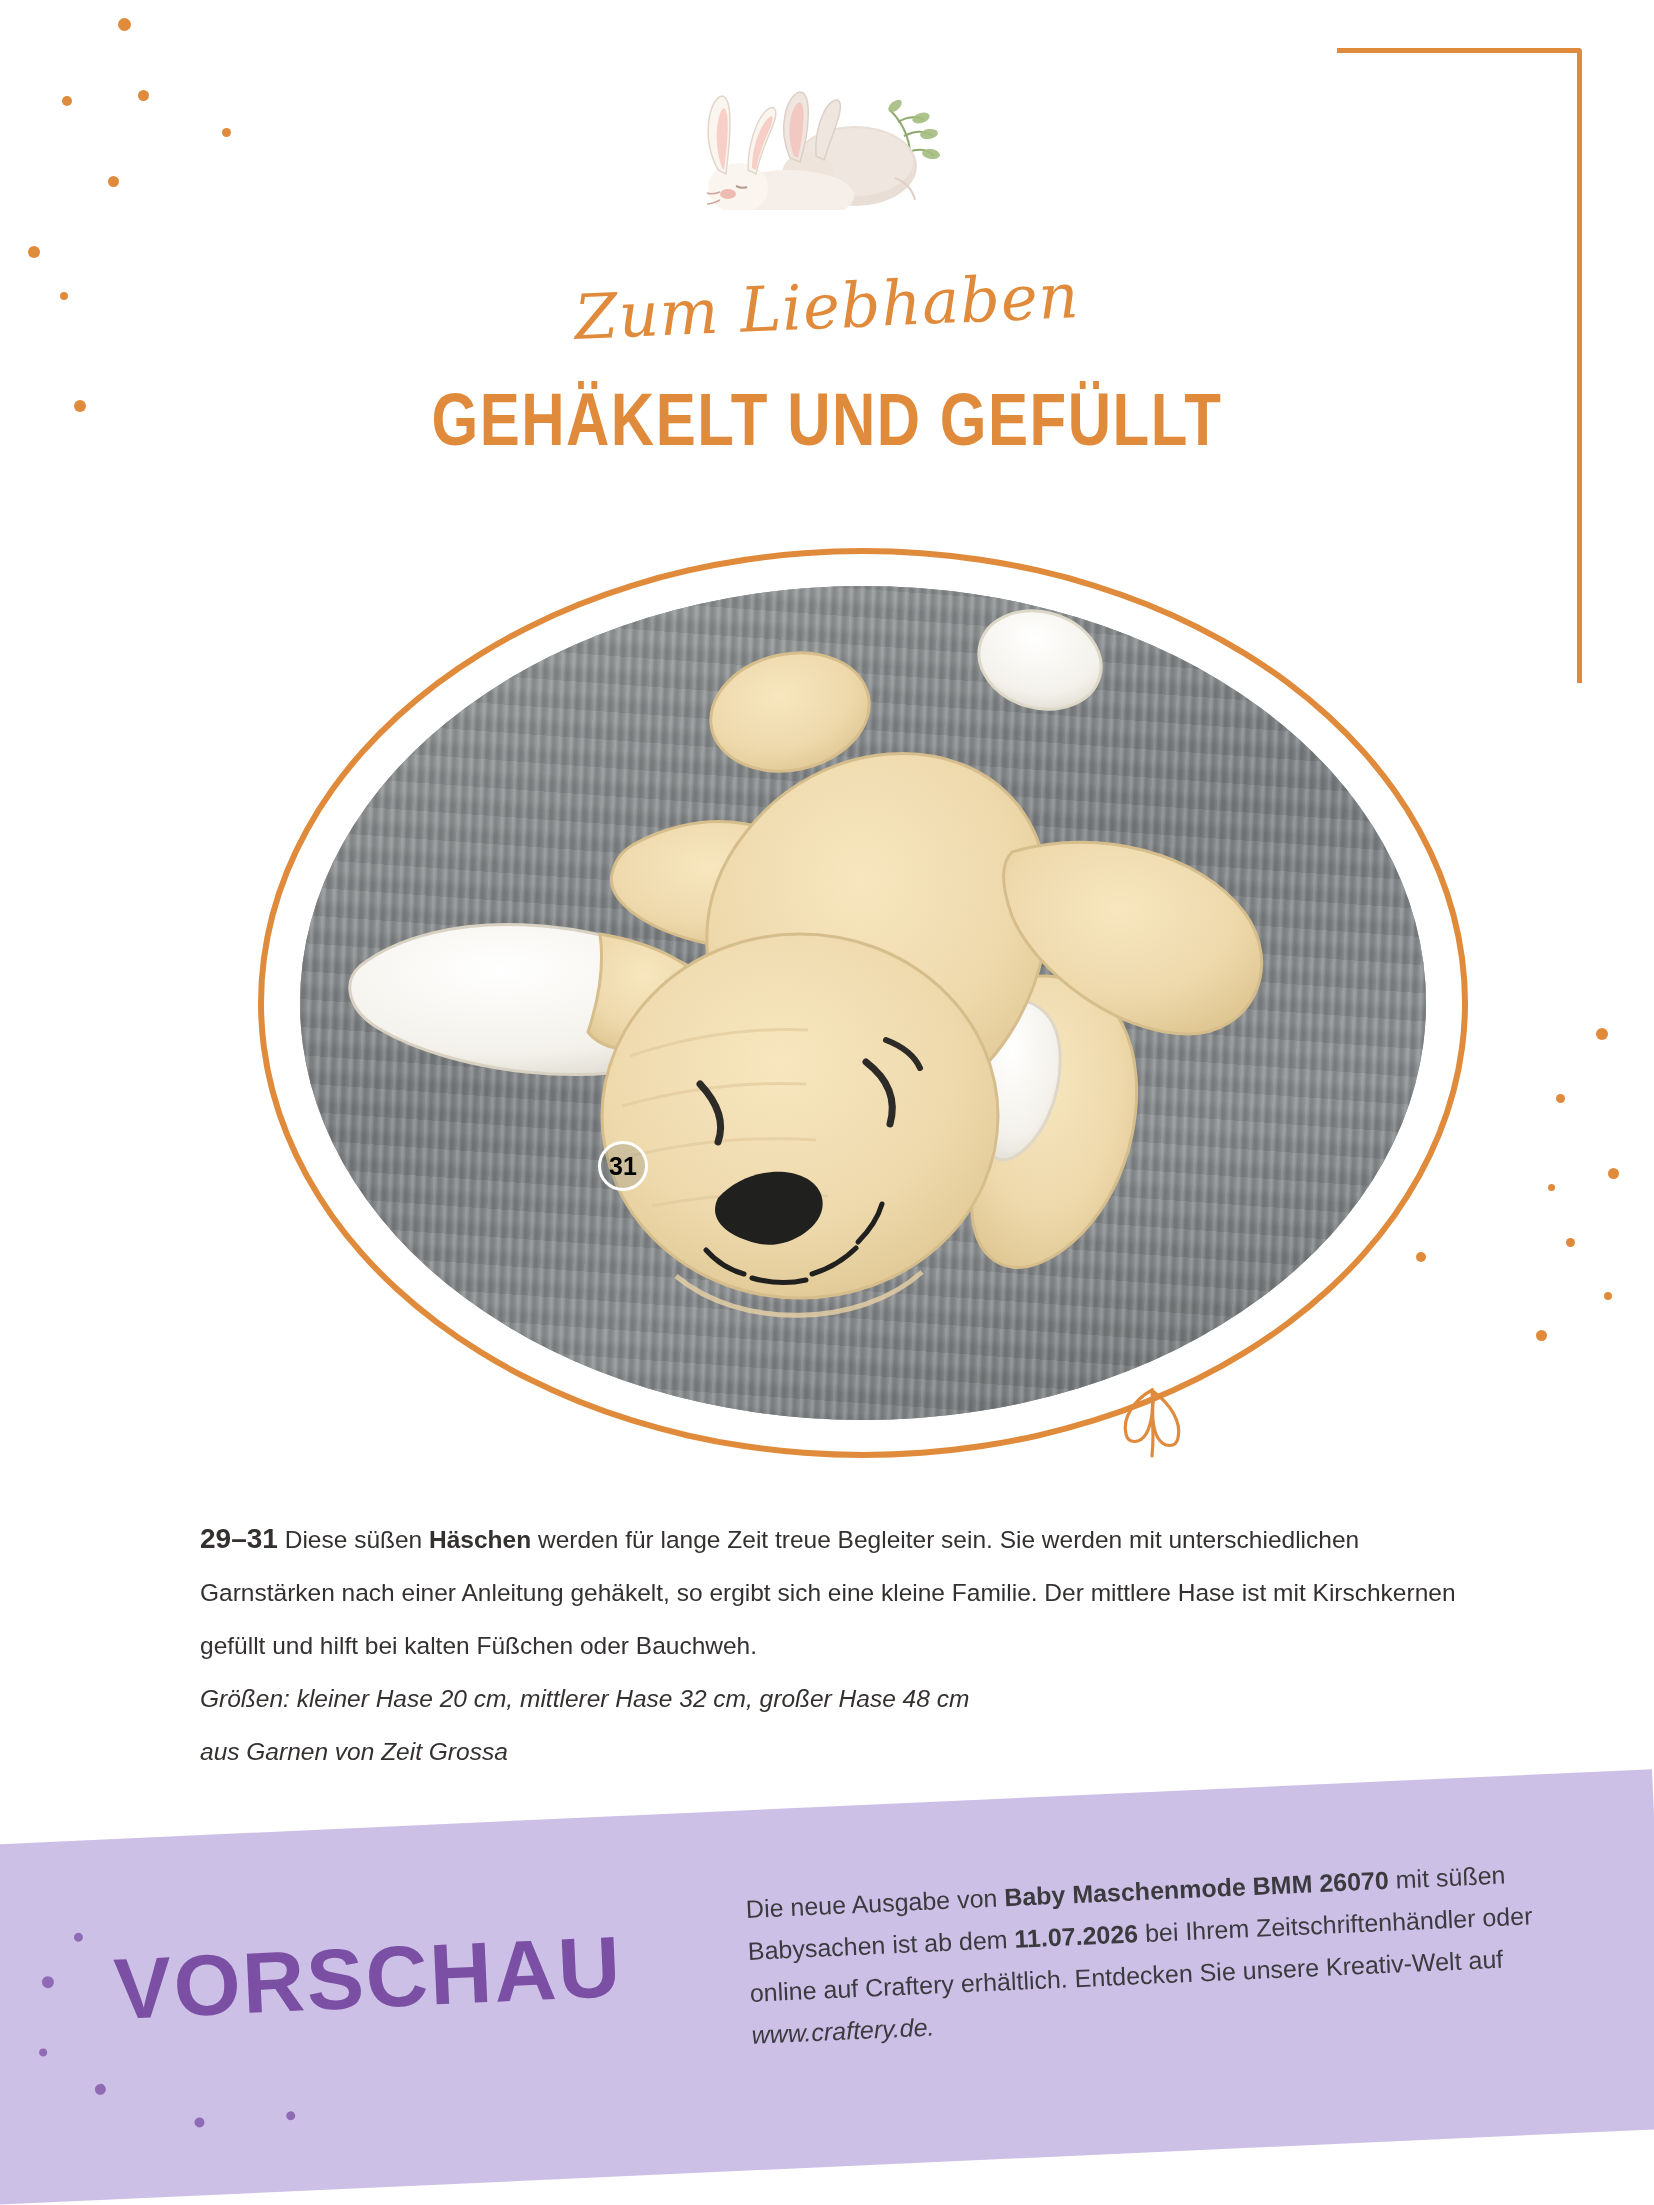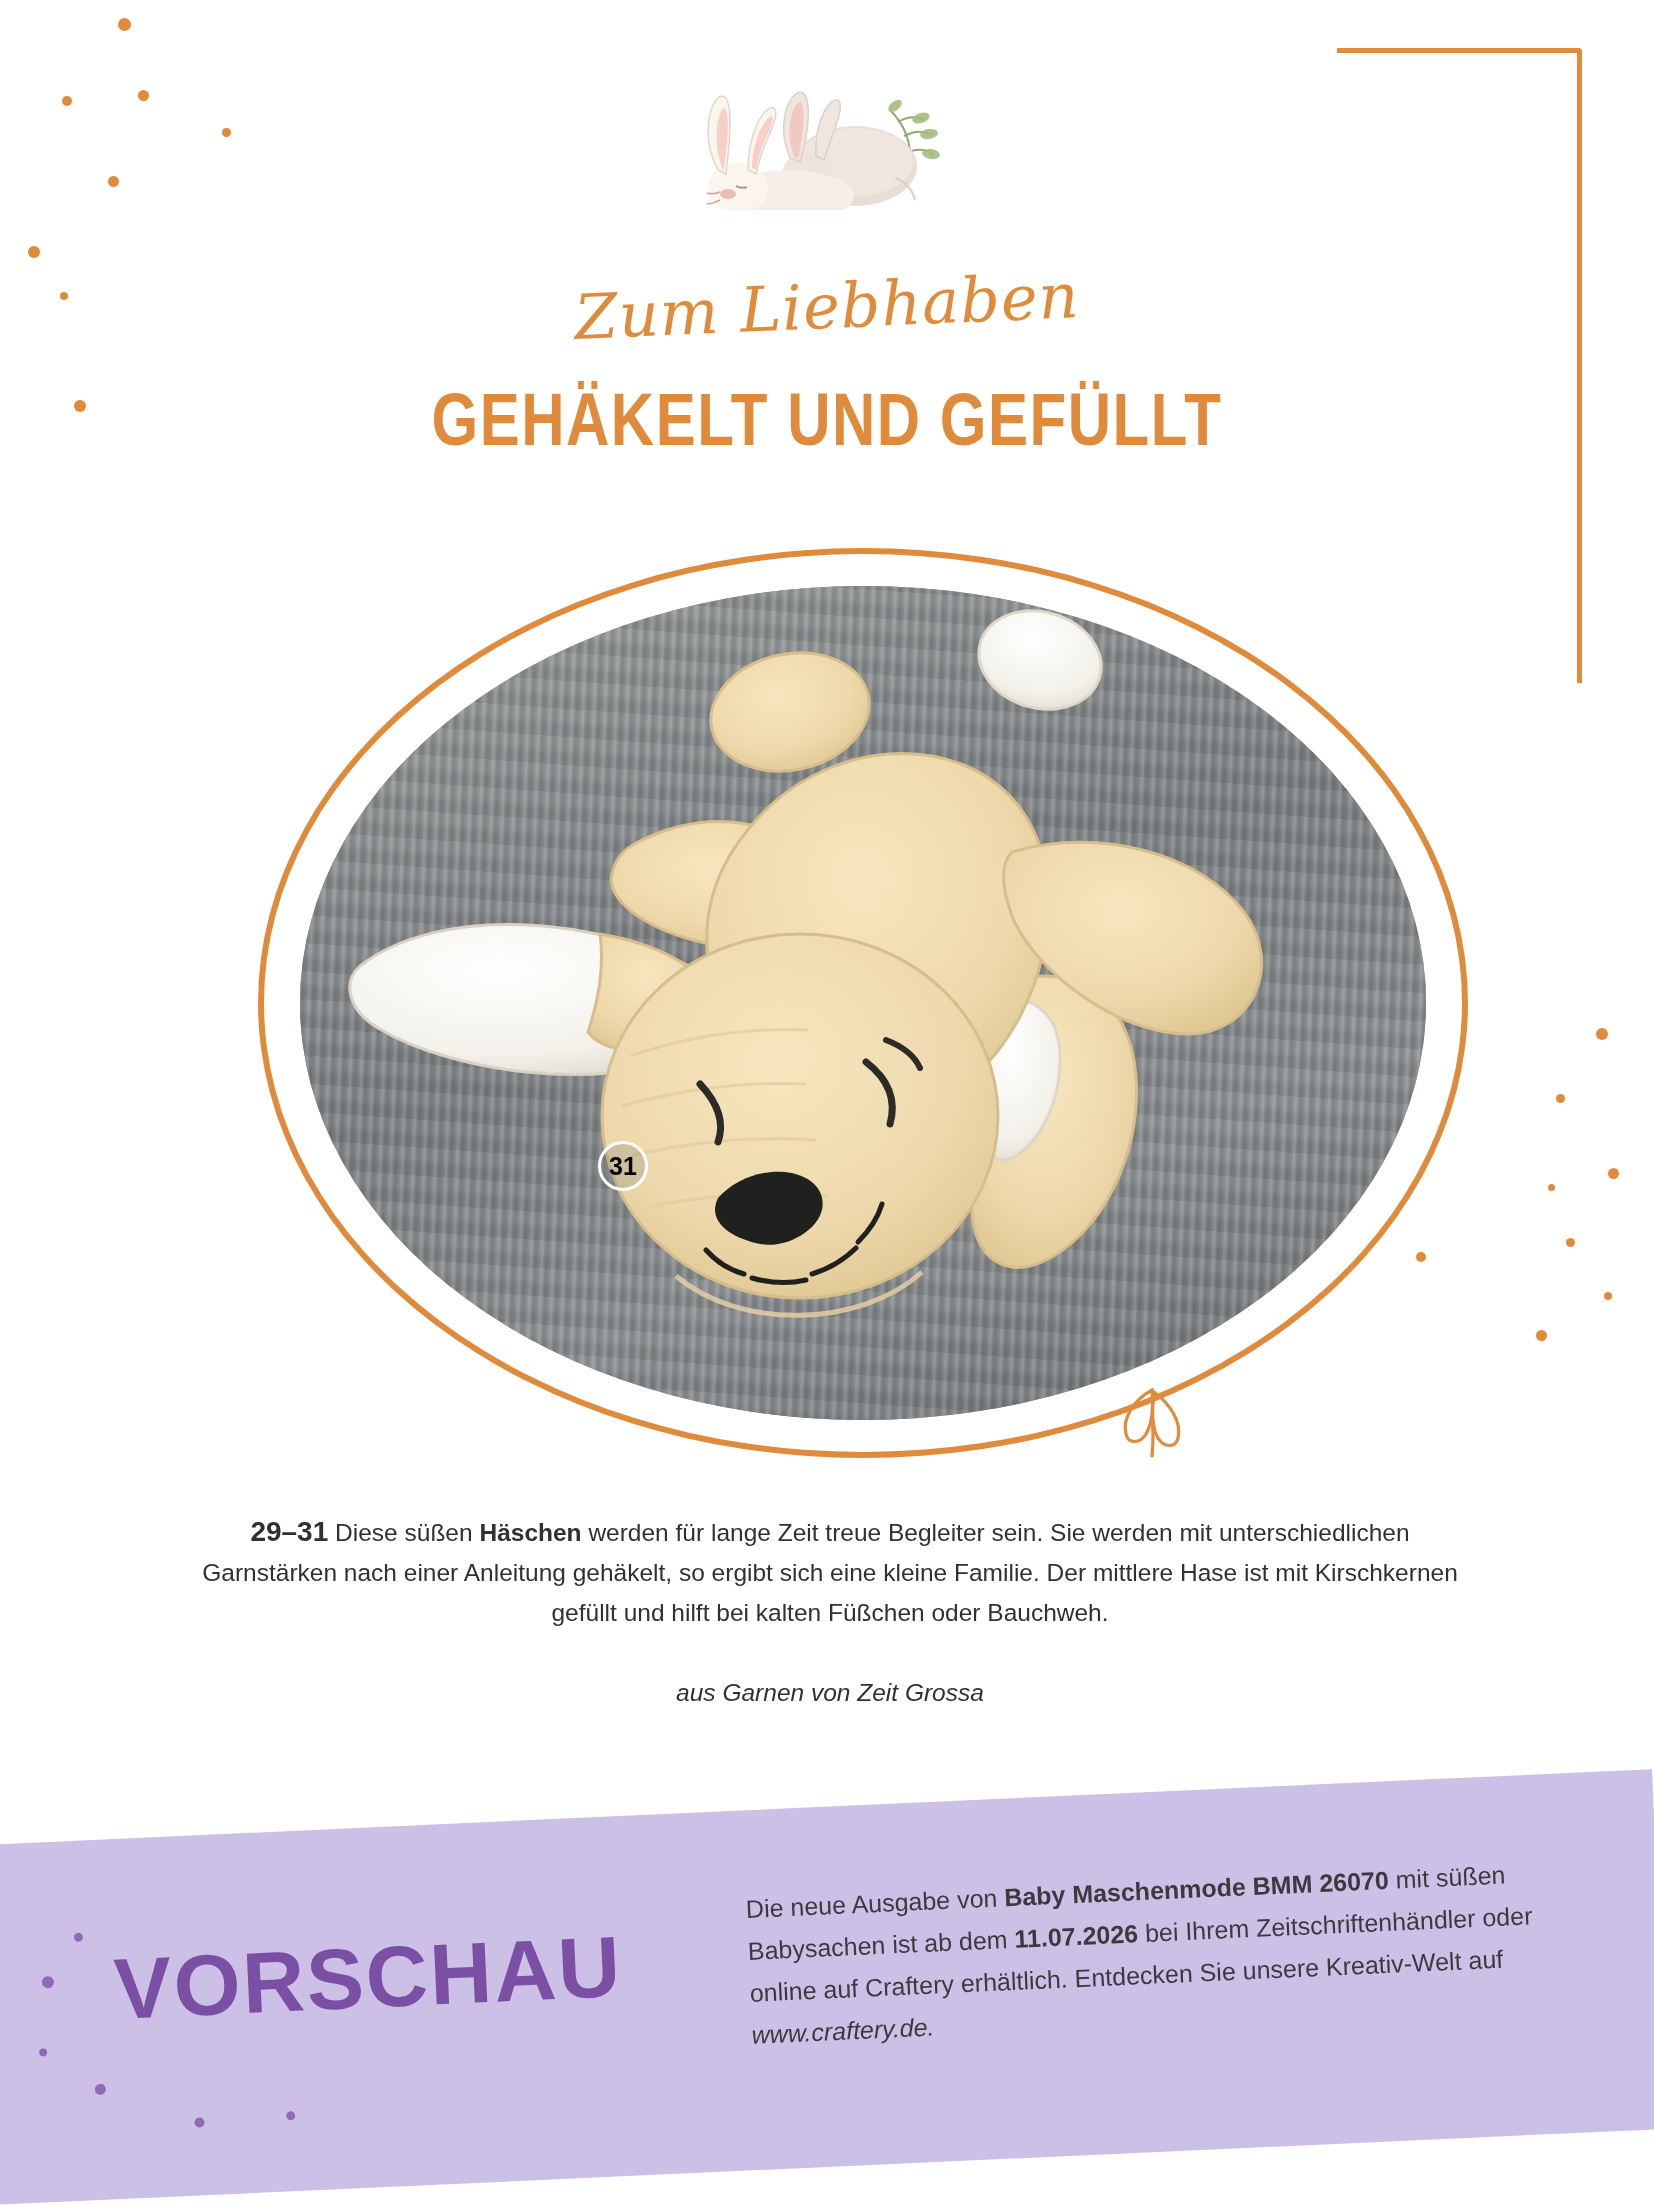--- a/index.html
+++ b/index.html
@@ -141,23 +141,22 @@
     height: 80px;
     z-index: 4;
   }
 
   
   .caption {
     position: absolute;
     left: 200px;
     top: 1512px;
     width: 1260px;
-    text-align: center;
     font-size: 24.5px;
-    line-height: 40px;
+    line-height: 53px;
     color: #33302f;
   }
   .caption b { font-weight: bold; }
   .caption .nums { font-weight: bold; font-size: 28px; }
   .caption .it { font-style: italic; }
 
   
   .band {
     position: absolute;
     left: -10px;
@@ -343,21 +342,21 @@
     <g fill="none" stroke="#e08b3c" stroke-width="3.2" stroke-linecap="round">
       <path d="M44 8 C26 18 14 36 18 52 C20 62 32 62 38 52 C44 42 46 24 44 8 Z"></path>
       <path d="M46 10 C62 22 74 40 70 56 C68 66 56 66 50 56 C44 46 44 26 46 10 Z"></path>
       <path d="M44 34 q2 20 0 40"></path>
     </g>
   </svg>
 </div>
 
 <div class="caption">
   <span class="nums">29–31</span><span> Diese süßen </span><b>Häschen</b><span> werden für lange Zeit treue Begleiter sein. Sie werden mit unterschiedlichen Garnstärken nach einer Anleitung gehäkelt, so ergibt sich eine kleine Familie. Der mittlere Hase ist mit Kirschkernen gefüllt und hilft bei kalten Füßchen oder Bauchweh.</span><br>
-  <br>
+  <span class="it">Größen: kleiner Hase 20 cm, mittlerer Hase 32 cm, großer Hase 48 cm</span><br>
   <span class="it">aus Garnen von Zeit Grossa</span>
 </div>
 
 <div class="band">
   <div class="band-inner">
     <div class="band-dot" style="left:62px;top:104px;width:12px;height:12px;"></div>
     <div class="band-dot" style="left:96px;top:62px;width:9px;height:9px;"></div>
     <div class="band-dot" style="left:110px;top:214px;width:11px;height:11px;"></div>
     <div class="band-dot" style="left:208px;top:252px;width:10px;height:10px;"></div>
     <div class="band-dot" style="left:300px;top:250px;width:9px;height:9px;"></div>

